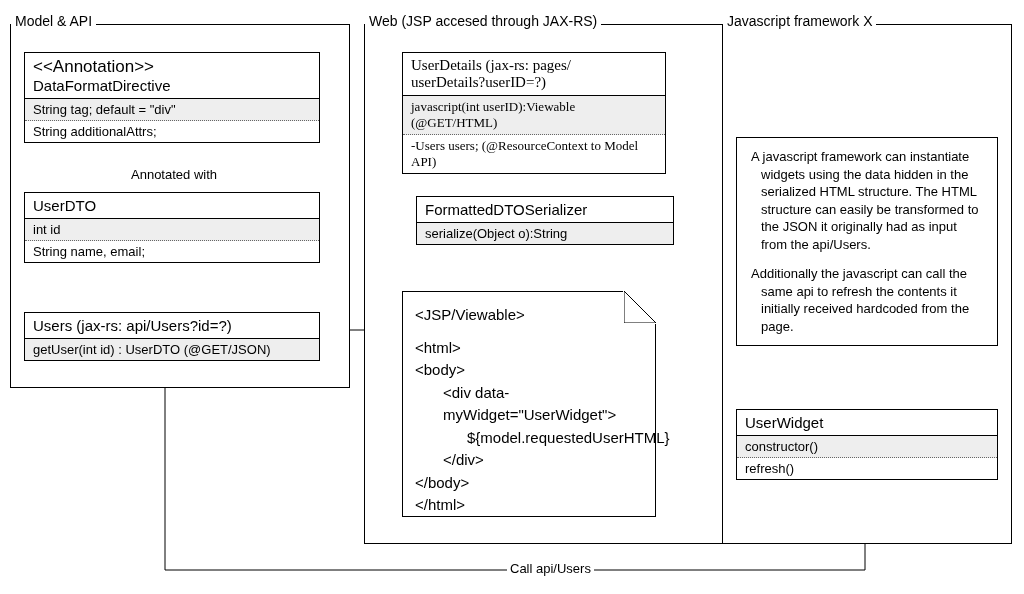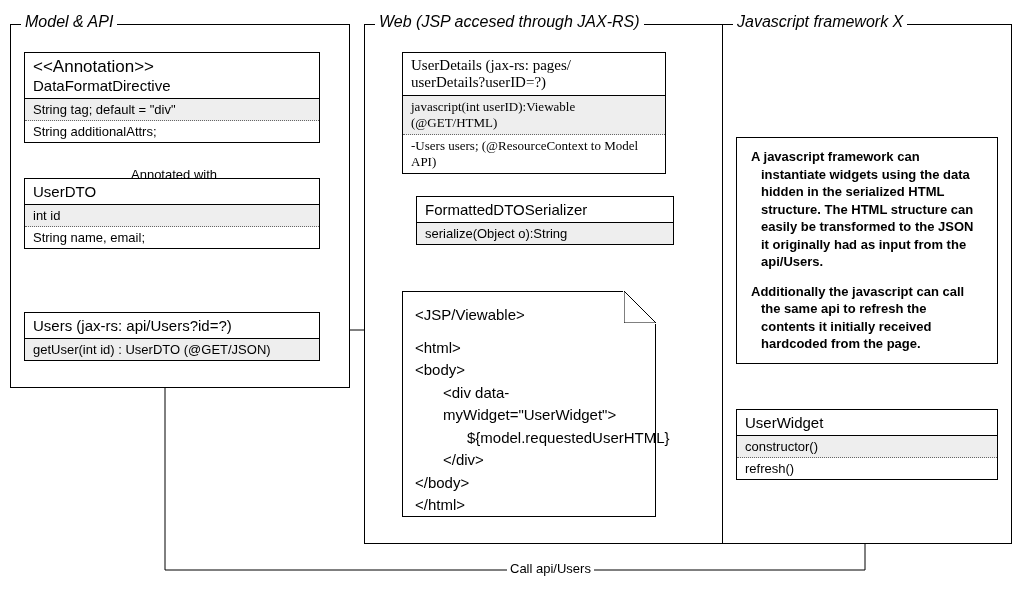--- a/index.html
+++ b/index.html
@@ -15,25 +15,24 @@
     position: relative;
   }
   .container {
     position: absolute;
     border: 1px solid #000;
     background: #fff;
   }
   .container-label {
     position: absolute;
     top: -12px;
-    left: 10px;
+    left: 0;
     background: #fff;
     padding: 0 4px;
-    font-size: 16px;
-    font-style: italic;
+    font-size: 14px;
   }
   .class-box {
     position: absolute;
     border: 1px solid #000;
     background: #fff;
   }
   .class-name {
     padding: 4px 8px;
     font-size: 15px;
     border-bottom: 1px solid #000;
@@ -52,21 +51,20 @@
   }
   .row.shaded { background: #eee; }
   .row:last-child { border-bottom: none; }
   .note-box {
     position: absolute;
     border: 1px solid #000;
     background: #fff;
     padding: 10px 14px;
     font-size: 13px;
     line-height: 1.35;
-    font-weight: bold;
   }
   .doc-box {
     position: absolute;
     border: 1px solid #000;
     background: #fff;
     padding: 12px;
     font-size: 15px;
     line-height: 1.5;
   }
   .doc-corner-mask {
@@ -130,21 +128,21 @@
     <div>DataFormatDirective</div>
   </div>
   <div class="compartment">
     <div class="row shaded">String tag; default = "div"</div>
     <div class="row">String additionalAttrs;</div>
   </div>
 </div>
 
 <div class="small-label" style="left:128px; top:167px;">Annotated with</div>
 
-<div class="class-box" style="left:24px; top:178px; width:296px;">
+<div class="class-box" style="left:24px; top:192px; width:296px;">
   <div class="class-name">UserDTO</div>
   <div class="compartment">
     <div class="row shaded">int id</div>
     <div class="row">String name, email;</div>
   </div>
 </div>
 
 <div class="class-box" style="left:24px; top:312px; width:296px;">
   <div class="class-name">Users (jax-rs: api/Users?id=?)</div>
   <div class="compartment">

